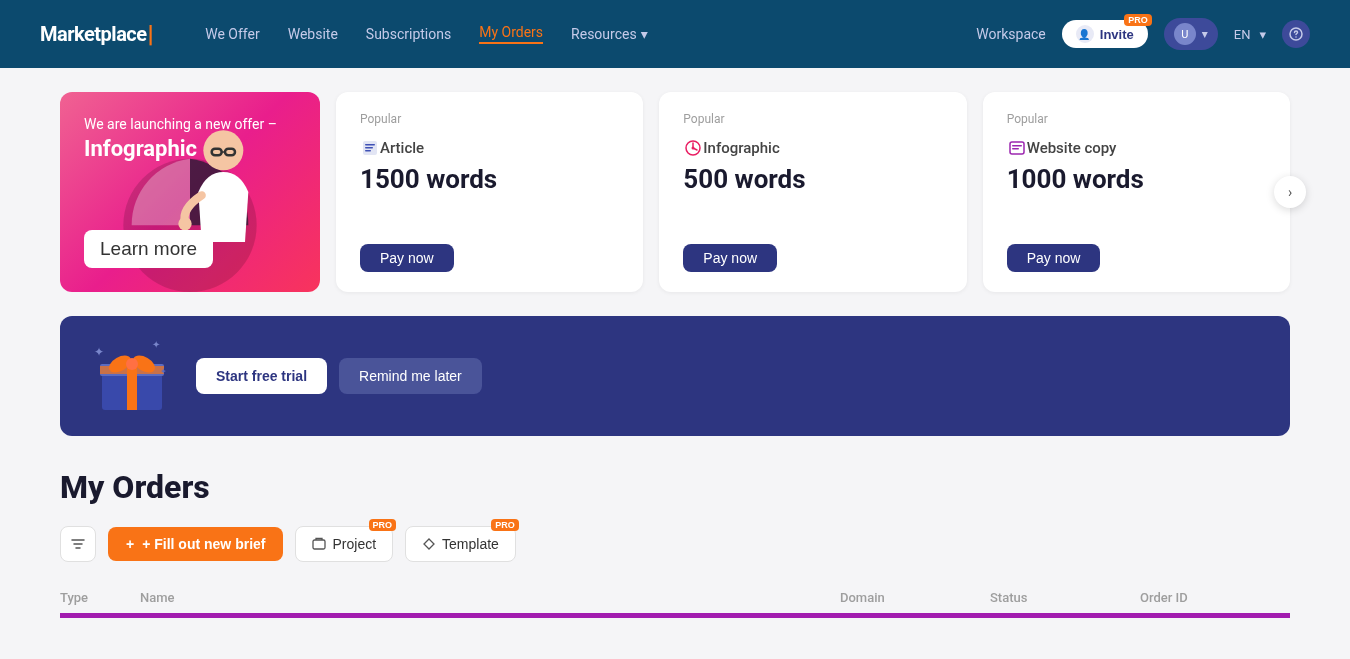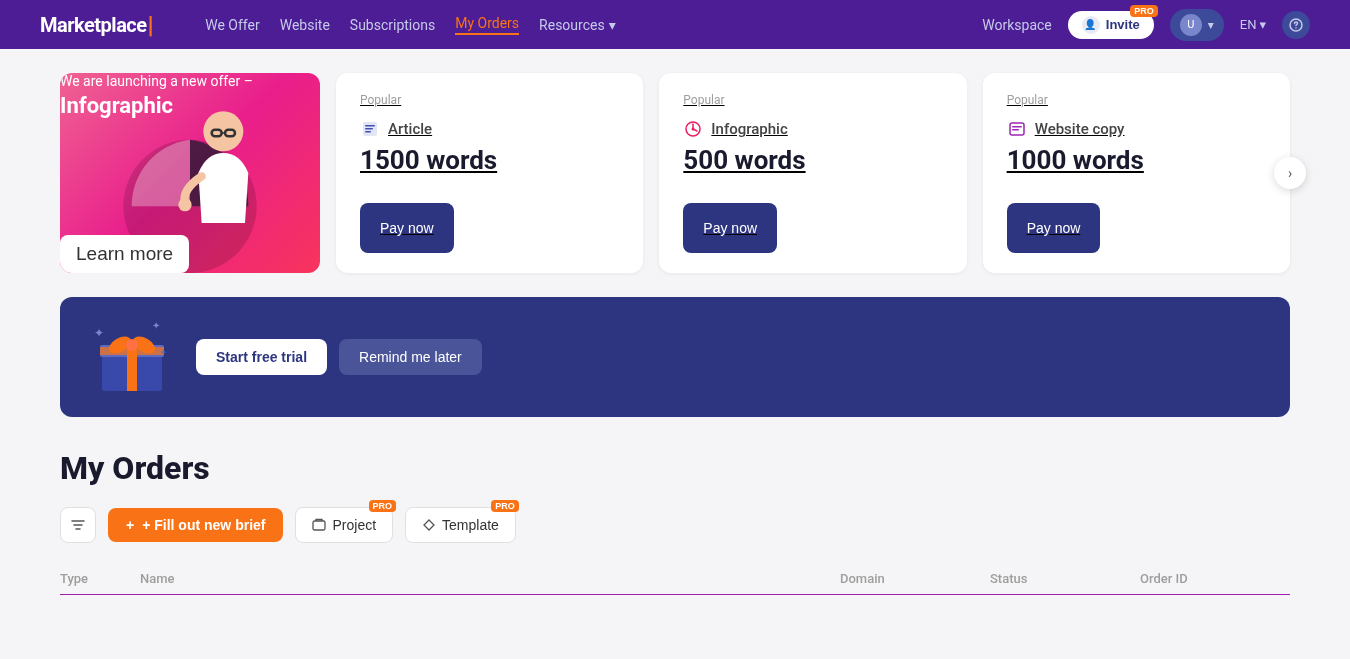--- a/index.html
+++ b/index.html
@@ -1,21 +1,21 @@
 <!DOCTYPE html>
 <html><head>
   <meta charset="utf-8">
   <style>
     * { margin: 0; padding: 0; box-sizing: border-box; }
     body { font-family: -apple-system, BlinkMacSystemFont, 'Segoe UI', Roboto, sans-serif; background: #f5f5f7; min-height: 659px; overflow-x: hidden; }
 
     
     .navbar {
-      background: #4c1d95;
-      height: 49px;
+      background: #0c4a6e;
+      height: 68px;
       display: flex;
       align-items: center;
       padding: 0 40px;
       gap: 32px;
     }
     .navbar-logo {
       display: flex;
       align-items: center;
       color: #fff;
       font-size: 20px;
@@ -25,21 +25,21 @@
     }
     .navbar-logo span.bar {
       color: #f97316;
       font-weight: 900;
       font-size: 24px;
       margin-left: 1px;
     }
     .navbar-nav {
       display: flex;
       align-items: center;
-      gap: 20px;
+      gap: 28px;
       flex: 1;
     }
     .nav-item {
       color: #c5cae9;
       font-size: 14px;
       cursor: pointer;
       text-decoration: none;
     }
     .nav-item.active {
       color: #f97316;
@@ -119,21 +119,21 @@
       justify-content: center;
       color: #fff;
       font-size: 11px;
     }
     .lang-btn {
       color: #c5cae9;
       font-size: 13px;
       cursor: pointer;
       display: flex;
       align-items: center;
-      gap: 3px;
+      gap: 9px;
     }
     .help-icon {
       width: 28px;
       height: 28px;
       border-radius: 50%;
       background: #3d4a9a;
       display: flex;
       align-items: center;
       justify-content: center;
       cursor: pointer;
@@ -152,20 +152,21 @@
       gap: 16px;
       align-items: stretch;
       margin-bottom: 24px;
       position: relative;
     }
 
     
     .promo-card {
       background: linear-gradient(135deg, #f06292 0%, #e91e8c 50%, #f8345c 100%);
       border-radius: 12px;
+      padding: 24px;
       min-width: 260px;
       width: 260px;
       position: relative;
       overflow: hidden;
       display: flex;
       flex-direction: column;
       justify-content: space-between;
       min-height: 200px;
     }
     .promo-title {
@@ -205,31 +206,29 @@
     .product-card {
       background: #fff;
       border-radius: 12px;
       padding: 20px 24px;
       flex: 1;
       min-width: 240px;
       display: flex;
       flex-direction: column;
       justify-content: space-between;
       box-shadow: 0 1px 4px rgba(0,0,0,0.06);
-      text-decoration: underline;
     }
     .popular-badge {
       color: #9e9e9e;
       font-size: 12px;
       margin-bottom: 12px;
     }
     .card-type-row {
       display: flex;
       align-items: center;
-      gap: 8px;
       margin-bottom: 6px;
     }
     .card-type-icon {
       width: 20px;
       height: 20px;
       display: flex;
       align-items: center;
       justify-content: center;
       font-size: 14px;
     }
@@ -242,21 +241,21 @@
       color: #1a1a2e;
       font-size: 26px;
       font-weight: 700;
       margin-bottom: 20px;
     }
     .pay-now-btn {
       background: #2d3580;
       color: #fff;
       border: none;
       border-radius: 8px;
-      padding: 17px 20px;
+      padding: 6px 20px;
       font-size: 14px;
       font-weight: 500;
       cursor: pointer;
       width: fit-content;
     }
 
     
     .carousel-arrow {
       position: absolute;
       right: -16px;
@@ -401,21 +400,21 @@
       position: absolute;
       top: -8px;
       right: -4px;
     }
 
     
     .table-header {
       display: grid;
       grid-template-columns: 80px 1fr 150px 150px 150px;
       padding: 8px 0;
-      border-bottom: 1px solid #a21caf;
+      border-bottom: 5px solid #a21caf;
     }
     .table-header-cell {
       color: #9e9e9e;
       font-size: 13px;
       font-weight: 500;
     }
 
     
     .person-svg {
       width: 100%;

